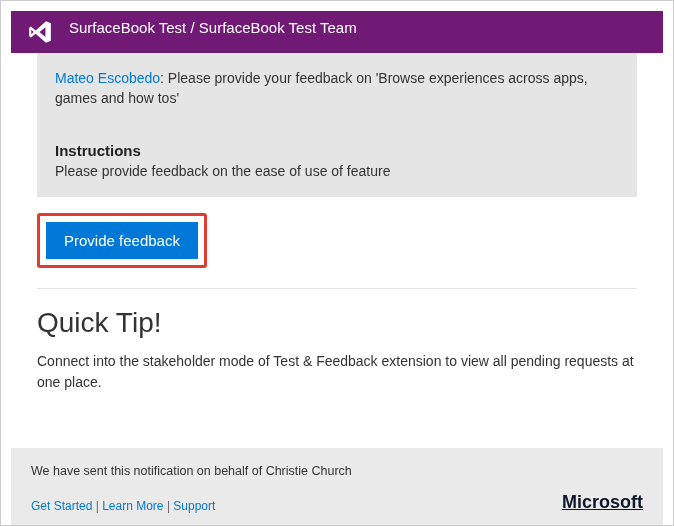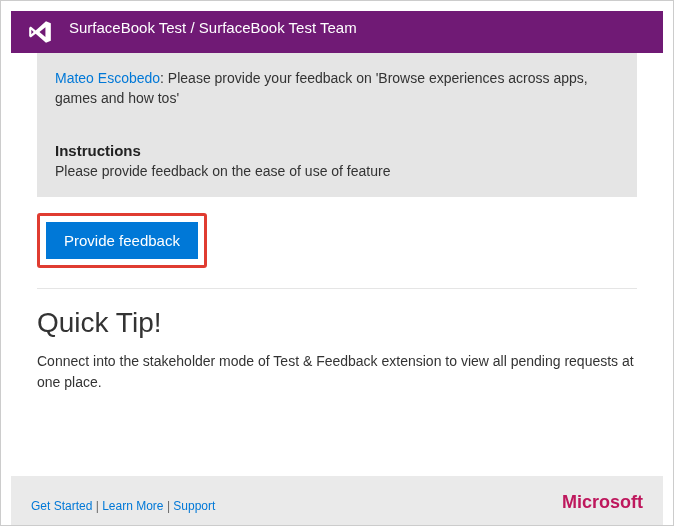--- a/index.html
+++ b/index.html
@@ -115,24 +115,25 @@
     }
     .footer-links {
       font-size: 12px;
       color: #666;
     }
     .footer-links a {
       color: #0078d7;
       text-decoration: none;
     }
     .brand {
-      color: #be185d;
+      color: #0f172a;
       font-size: 18px;
       font-weight: 600;
       letter-spacing: 0;
+      text-decoration: underline;
     }
   </style>
 </head>
 <body>
 
 <div class="outer">
   <div class="header">
     <span class="vs-icon">
       <svg width="26" height="26" viewBox="0 0 24 24">
         <path fill="#ffffff" d="M17.5 2 L22 4 L22 20 L17.5 22 L8 13.5 L3.5 17 L2 16 L2 8 L3.5 7 L8 10.5 Z M17 7.5 L11.5 12 L17 16.5 Z M4 10 L4 14 L6.2 12 Z"></path>
@@ -157,20 +158,21 @@
   </div>
 
   <hr class="divider">
 
   <div class="tip-section">
     <div class="tip-title">Quick Tip!</div>
     <div class="tip-body">Connect into the stakeholder mode of Test &amp; Feedback extension to view all pending requests at one place.</div>
   </div>
 
   <div class="footer">
+    <div class="footer-top">We have sent this notification on behalf of  Christie Church</div>
     <div class="footer-bottom">
       <div class="footer-links">
         <a href="#">Get Started</a> | <a href="#">Learn More</a> | <a href="#">Support</a>
       </div>
       <div class="brand">Microsoft</div>
     </div>
   </div>
 </div>
 
 </body></html>

